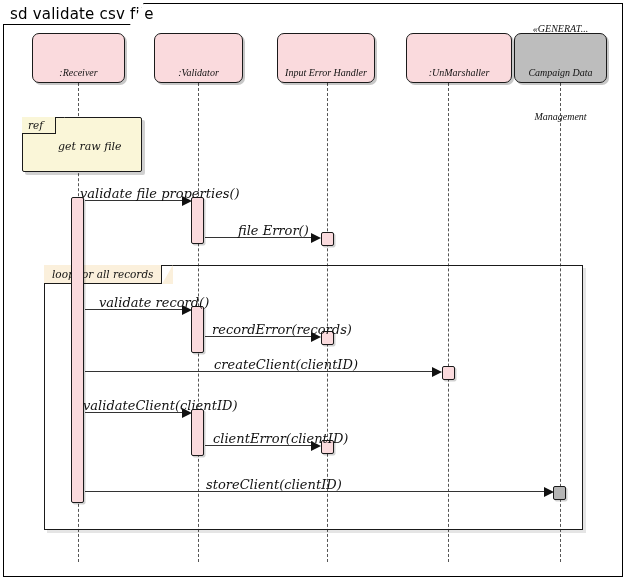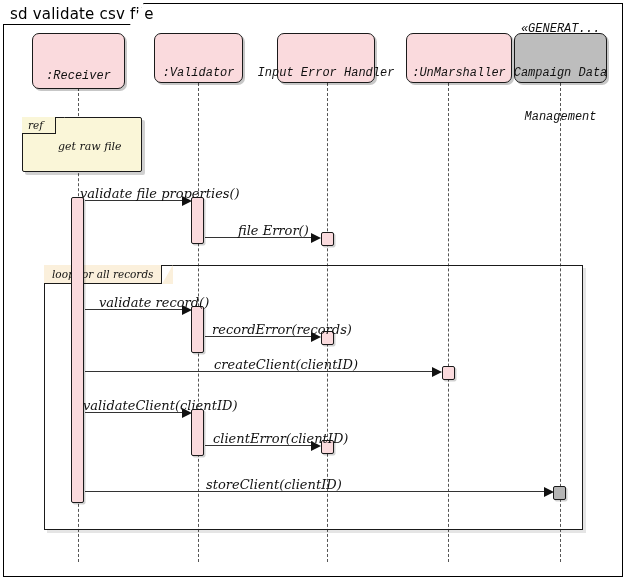--- a/index.html
+++ b/index.html
@@ -9,21 +9,21 @@
   .frame-tab{position:absolute;left:3px;top:3px;height:22px;background:#fff;border-right:1.6px solid #000;border-bottom:1.6px solid #000;box-sizing:border-box;}
   .frame-tab-label{position:absolute;left:10px;top:5px;font-family:"DejaVu Sans",sans-serif;font-size:15px;color:#000;white-space:nowrap;letter-spacing:.2px;}
   .frame-tab-notch{position:absolute;width:0;height:0;border-style:solid;}
 
   .lifeline{position:absolute;width:0;border-left:1.5px dashed #555;}
   .head{position:absolute;box-sizing:border-box;border:1.4px solid #1a1a1a;border-radius:7px;
         display:flex;flex-direction:column;align-items:center;justify-content:center;
         box-shadow:2px 2px 0 rgba(0,0,0,.22);}
   .head.pink{background:#fadadd;}
   .head.grey{background:#bdbdbd;}
-  .head span{font-family:Liberation Mono, monospace;font-style:italic;font-size:12px;color:#111;line-height:14px;white-space:nowrap;margin-top:30px;}
+  .head span{font-family:Liberation Serif, serif;font-style:italic;font-size:10px;color:#111;line-height:14px;white-space:nowrap;margin-top:30px;}
 
   .activation{position:absolute;background:#fadadd;border:1.3px solid #1a1a1a;box-sizing:border-box;border-radius:2px;
               box-shadow:1.5px 1.5px 0 rgba(0,0,0,.18);}
   .activation.grey{background:#b5b5b5;}
 
   .msg-line{position:absolute;height:0;border-top:1.3px solid #333;}
   .arrow-r{position:absolute;width:0;height:0;border-top:5px solid transparent;border-bottom:5px solid transparent;border-left:10px solid #111;}
   .msg-label{position:absolute;font-family:"DejaVu Serif",serif;font-style:italic;font-size:13px;color:#111;white-space:nowrap;background:transparent;}
 
   .fragment{position:absolute;border:1.5px solid #1a1a1a;box-sizing:border-box;background:transparent;
@@ -43,21 +43,21 @@
 
 <div id="stage">
 
   <div class="frame"></div>
 
   <div class="frame-tab" id="frame-tab" style="width: 141px;"></div>
   <div class="frame-tab-label">sd validate csv file</div>
 
   <div id="lifelines-layer">
       <div class="lifeline" style="left: 78px; top: 83px; height: 479px;"></div>
-      <div class="head pink" style="left: 32px; top: 33px; width: 93px; height: 56px;">
+      <div class="head pink" style="left: 32px; top: 33px; width: 93px; height: 50px;">
         <span>:Receiver</span>
       </div>
       <div class="lifeline" style="left: 198px; top: 83px; height: 479px;"></div>
       <div class="head pink" style="left: 154px; top: 33px; width: 89px; height: 50px; text-align: center;">
         <span>:Validator</span>
       </div>
       <div class="lifeline" style="left: 327px; top: 83px; height: 479px;"></div>
       <div class="head pink" style="left: 277px; top: 33px; width: 98px; height: 50px;">
         <span>Input Error Handler</span>
       </div>

